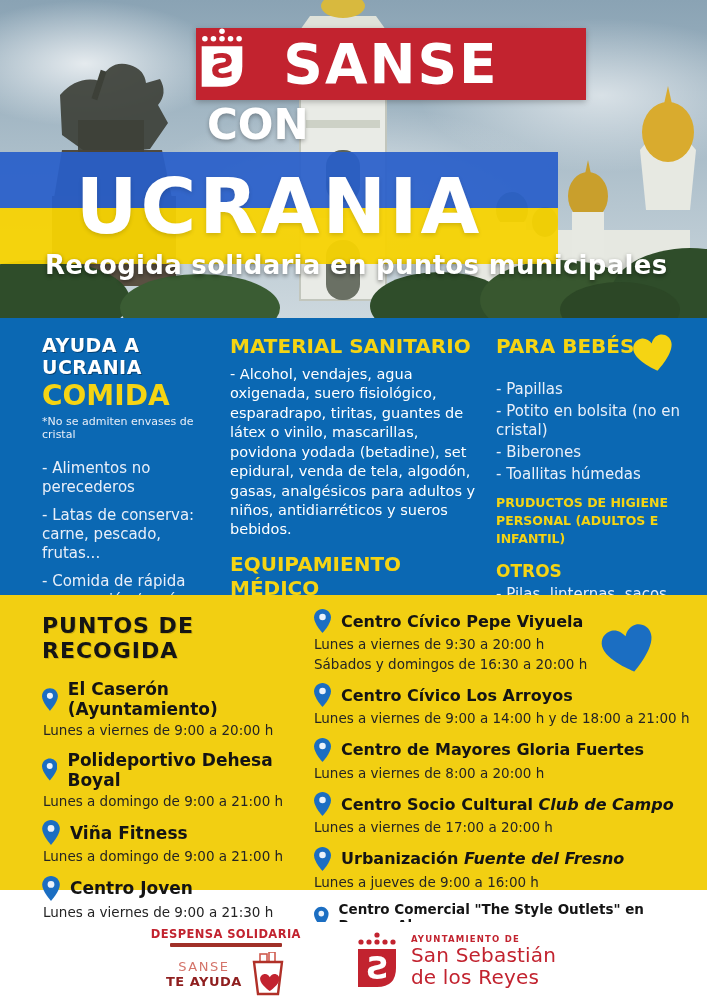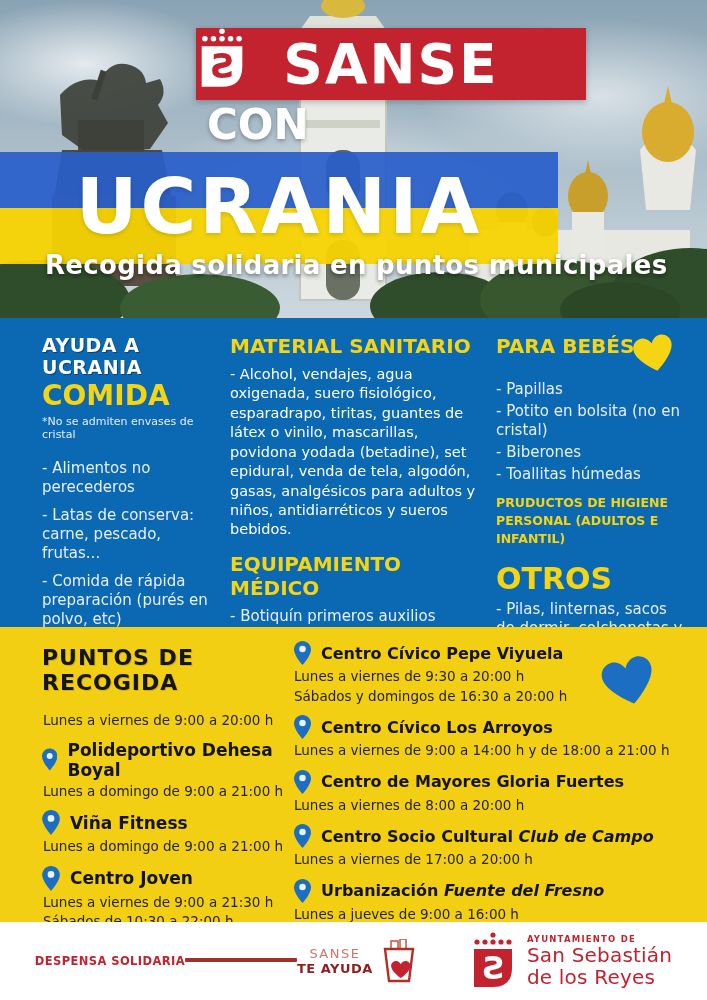--- a/index.html
+++ b/index.html
@@ -41,56 +41,56 @@
     padding:16px 18px 0 42px; display:flex; gap:14px; }
   .aid-col1 { width:174px; }
   .aid-col2 { width:252px; }
   .aid-col3 { flex:1; }
   .h-ayuda { font-size:19px; font-weight:900; color:#fff; letter-spacing:.5px;
     text-shadow:1px 1px 0 rgba(0,0,0,.35); }
   .h-yellow { font-weight:900; color:#f5d413; }
   .h-comida { font-size:28px; margin-top:1px; }
   .h-col2 { font-size:20px; margin-bottom:7px; }
   .h-bebes { font-size:20px; }
-  .h-otros { font-size:30px; margin-top:2px; }
+  .h-otros { font-size:17px; margin-top:2px; }
   .note { font-size:11px; color:#e8eef8; margin:3px 0 18px; }
   ul.aid-list { list-style:none; }
   ul.aid-list li { font-size:15px; color:#e9eff9; line-height:1.27; margin-bottom:9px; }
   ul.aid-list.tight li { margin-bottom:3px; }
   .para { font-size:14.5px; color:#ffffff; line-height:1.34; margin-bottom:12px; }
   .bebes-head { display:flex; justify-content:flex-start; align-items:flex-start; padding-right:4px; margin-bottom:6px;}
   .higiene { font-size:12.5px; font-weight:700; color:#f5d413; line-height:1.45; margin:10px 0 12px; }
   .otros-text { font-size:15px; color:#e9eff9; line-height:1.3; margin-top:4px; }
   .warning { display:flex; align-items:center; gap:11px; margin-top:14px; }
   .warn-circle { width:24px; height:24px; border-radius:50%; background:#e8333c; color:#fff;
     font-weight:900; font-size:15px; display:flex; align-items:center; justify-content:center;
     transform:rotate(-8deg); box-shadow:0 1px 2px rgba(0,0,0,.3); }
   .warn-text { font-size:12.5px; font-weight:800; color:#f5d413; letter-spacing:.2px; }
 
   
-  .points { position:absolute; top:627px; left:0; width:707px; height:295px; background:#f2cf12;
-    padding:12px 10px 0 42px; display:flex; }
+  .points { position:absolute; top:595px; left:0; width:707px; height:295px; background:#f2cf12;
+    padding:12px 10px 0 42px; display:flex;gap:20px; }
   .pts-left { width:252px; padding-top:4px; }
   .pts-right { flex:1; position:relative; padding-top:2px; }
   .h-puntos { font-size:22px; font-weight:900; color:#151515; letter-spacing:1px; margin:2px 0 16px;
     text-shadow:1px 1px 0 rgba(0,0,0,.15); }
   .entry { margin-bottom:9px; }
   .entry-head { display:flex; align-items:center; gap:10px; margin-bottom:2px; }
   .entry-name { font-size:17px; font-weight:800; color:#141414; }
   .pts-right .entry-name { font-size:16px; }
   .entry-name .it { font-style:italic; }
   .entry-name.small { font-size:13.5px; }
   .sched div { font-size:13.5px; color:#242424; line-height:1.45; }
   .pts-left .sched { margin-left:1px; }
   .heart-right { position:absolute; right:42px; top:18px; }
 
   
   .footer { position:absolute; top:922px; left:0; width:707px; height:78px; background:#fff;
     display:flex; align-items:center; justify-content:center; gap:52px; }
-  .despensa { display:flex; flex-direction:row; align-items:center; }
+  .despensa { display:flex; flex-direction:column; align-items:center; }
   .desp-title { font-size:11.5px; font-weight:900; color:#c2232f; letter-spacing:.4px; }
   .desp-bar { width:112px; height:4px; background:#a03028; margin:2px 0 5px; border-radius:1px; }
   .desp-row { display:flex; align-items:center; gap:8px; }
   .desp-txt { text-align:center; }
   .sanse-small { font-size:13px; color:#d4746a; letter-spacing:1.5px; font-weight:400; }
   .teayuda { font-size:13px; font-weight:900; color:#8f1f1f; letter-spacing:.5px; }
   .ayto { display:flex; align-items:center; gap:10px; }
   .ayto-small { font-size:8.5px; font-weight:700; color:#c2232f; letter-spacing:1.2px; margin-bottom:1px; }
   .ayto-name { font-size:20px; color:#c2232f; line-height:1.08; letter-spacing:.2px; }
 </style>
@@ -218,20 +218,27 @@
       </div>
     </div>
   </div>
 
   <div class="points">
 
     <div class="pts-left">
       <div class="h-puntos">PUNTOS DE RECOGIDA</div>
 
       <div class="entry">
+        <div class="entry-head">
+          <svg width="18" height="25" viewBox="0 0 24 34">
+              <path d="M12 0C5.4 0 0 5.4 0 12c0 9 12 22 12 22s12-13 12-22C24 5.4 18.6 0 12 0z" fill="#1b6ec2"></path>
+              <circle cx="12" cy="11.5" r="4.6" fill="#eaf2fb"></circle>
+            </svg>
+          <span class="entry-name">El Caserón (Ayuntamiento)</span>
+        </div>
         <div class="sched">
           <div>Lunes a viernes de 9:00 a 20:00 h</div>
         </div>
       </div>
 
       <div class="entry">
         <div class="entry-head">
           <svg width="18" height="25" viewBox="0 0 24 34">
               <path d="M12 0C5.4 0 0 5.4 0 12c0 9 12 22 12 22s12-13 12-22C24 5.4 18.6 0 12 0z" fill="#1b6ec2"></path>
               <circle cx="12" cy="11.5" r="4.6" fill="#eaf2fb"></circle>

